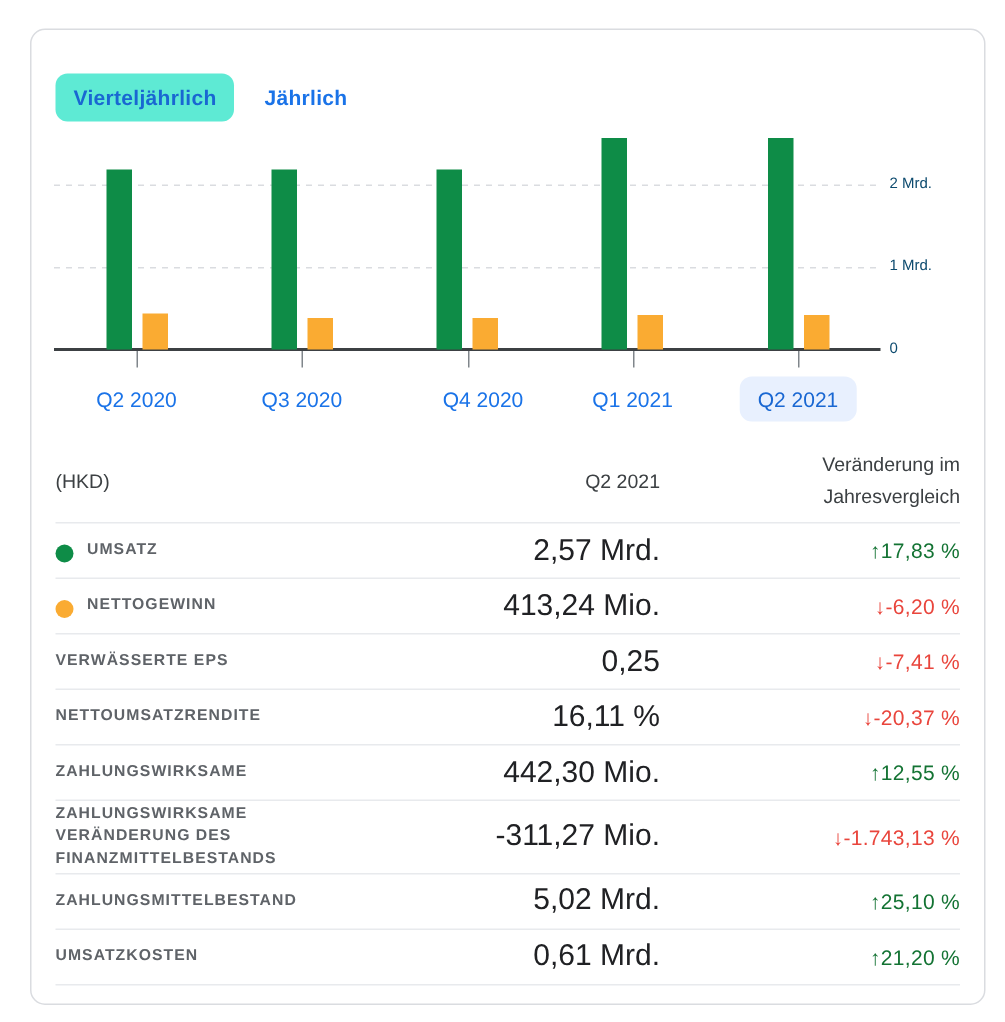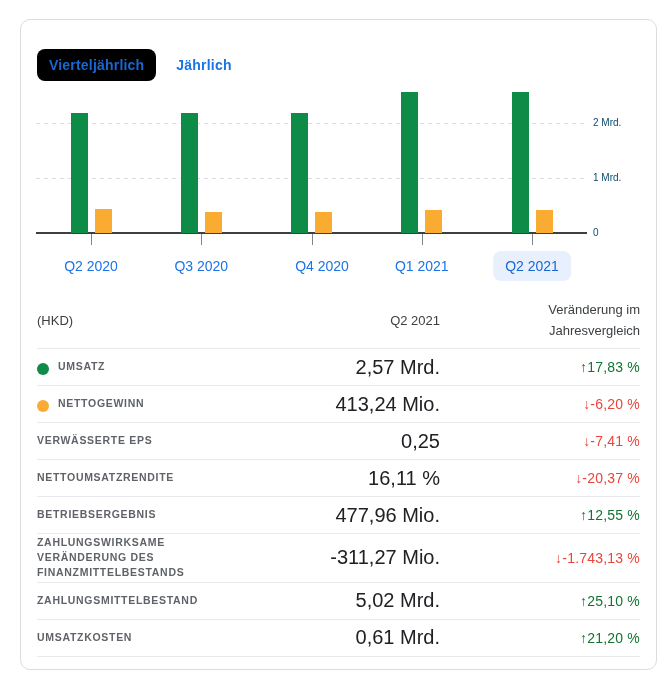--- a/index.html
+++ b/index.html
@@ -5,21 +5,21 @@
   html,body{margin:0;padding:0;background:#fff;width:670px;height:681px;overflow:hidden;
     font-family:"Liberation Sans","DejaVu Sans",sans-serif;-webkit-font-smoothing:antialiased;}
   .card{position:absolute;left:20px;top:19px;width:635px;height:649px;background:#fff;
     border:1px solid #dadce0;border-radius:10px;box-sizing:content-box;}
   
   .hdr{display:flex;justify-content:space-between;align-items:center;margin:27px 20px 0 16px;height:36px;}
   .title{font-size:16px;color:#202124;}
   .toggle{display:flex;align-items:center;}
   .tbtn{font-size:14px;font-weight:bold;color:#1a73e8;background:transparent;border:none;
     padding:8px 12px;border-radius:8px;cursor:pointer;font-family:inherit;letter-spacing:.2px;}
-  .tbtn.selected{background:#000000;color:#1967d2;text-align:right;}
+  .tbtn.selected{background:#5eead4;color:#1967d2;text-align:right;}
   .tbtn + .tbtn{margin-left:8px;}
   
   .chart{position:relative;height:161px;margin-top:3px;}
   .gridline{position:absolute;left:15px;width:551px;height:1px;
     background:repeating-linear-gradient(90deg,#dadce0 0 4px,transparent 4px 8px);}
   .baseline{position:absolute;left:15px;width:551px;height:2px;background:#3c4043;top:146px;}
   .ytick{position:absolute;left:572px;width:56px;font-size:10px;color:#0c4a6e;line-height:18px;}
   .bar{position:absolute;width:17px;}
   .tick{position:absolute;top:148px;height:11px;width:1px;background:#80868b;}
   
@@ -128,23 +128,23 @@
 
       <span class="tlabel">NETTOUMSATZRENDITE</span>
     </div>
     <div class="tvalue">16,11 %</div>
     <div class="tchange down">↓-20,37 %</div>
   </div>
 
   <div class="trow">
     <div class="tlabel-cell">
 
-      <span class="tlabel">BETRIEBSERGEBNIS</span>
+      <span class="tlabel">ZAHLUNGSWIRKSAME</span>
     </div>
-    <div class="tvalue">477,96 Mio.</div>
+    <div class="tvalue">442,30 Mio.</div>
     <div class="tchange up">↑12,55 %</div>
   </div>
 
   <div class="trow">
     <div class="tlabel-cell">
 
       <span class="tlabel">ZAHLUNGSWIRKSAME VERÄNDERUNG DES FINANZMITTELBESTANDS</span>
     </div>
     <div class="tvalue">-311,27 Mio.</div>
     <div class="tchange down">↓-1.743,13 %</div>

